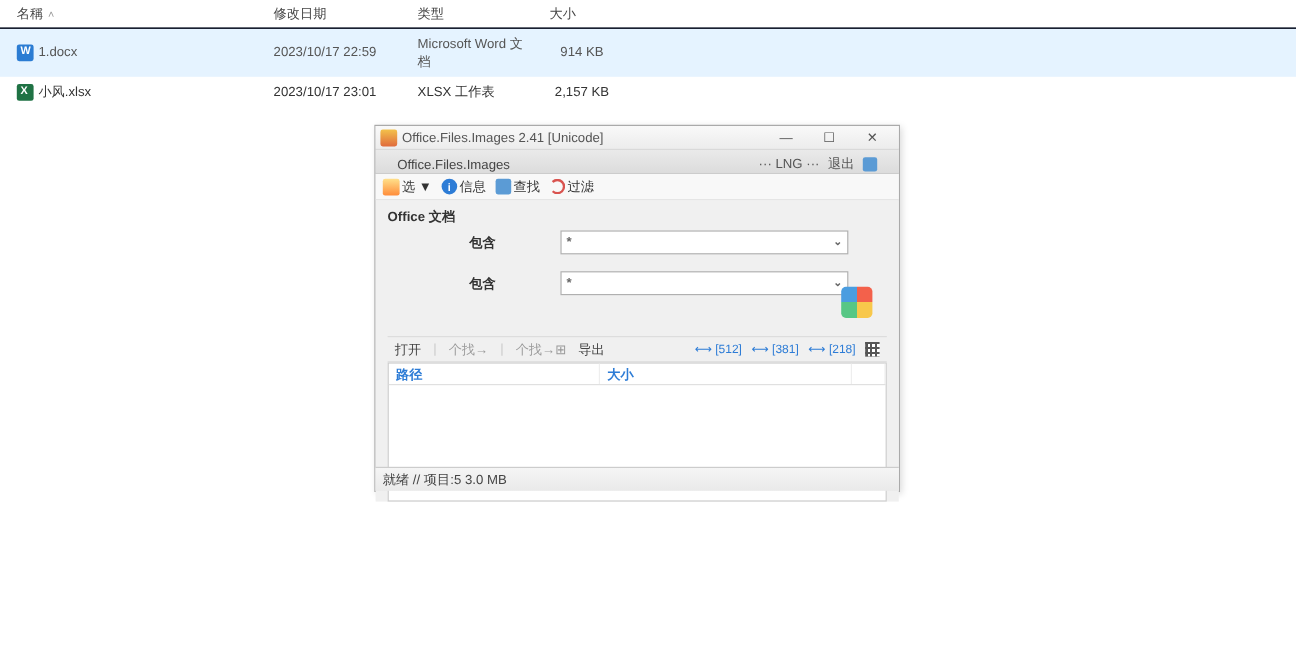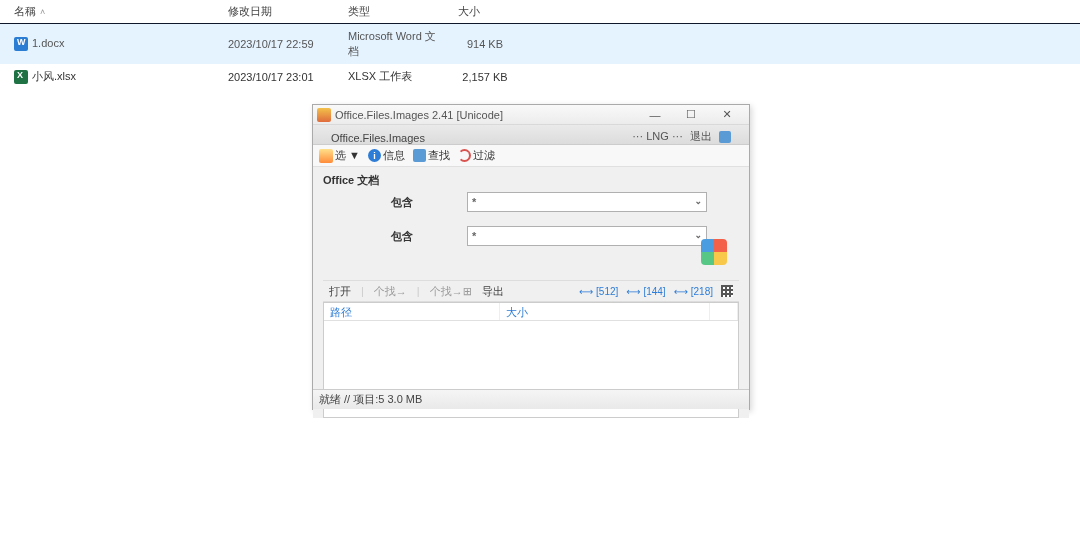--- a/index.html
+++ b/index.html
@@ -63,21 +63,21 @@
   .mid-toolbar .left { display: flex; gap: 10px; align-items: center; }
   .mid-toolbar .left span { cursor: pointer; }
   .mid-toolbar .sep { color: #ccc; }
   .mid-toolbar .right { display: flex; gap: 8px; align-items: center; color: #2d7cd6; }
   .mid-toolbar .right span { font-size: 10px; cursor: pointer; }
   .mid-toolbar .grid-icon { width: 12px; height: 12px; display: inline-block;
     background: repeating-linear-gradient(#555,#555 2px,transparent 2px,transparent 4px),
                 repeating-linear-gradient(90deg,#555,#555 2px,transparent 2px,transparent 4px);
     background-color: #fff; }
 
-  .list-area { height: 116px; border: 1px solid #ccc; background: #fff; margin-top: 0; }
+  .list-area { height: 116px; border: 1px solid #ccc; background: #fff; margin-top: 0; font-weight: bold; }
   .list-header { display: flex; height: 18px; border-bottom: 1px solid #e0e0e0; font-size: 11px; color: #2d7cd6; }
   .list-header div { padding: 2px 6px; border-right: 1px solid #eee; }
   .lh-name { flex: 0 0 176px; }
   .lh-size { flex: 0 0 210px; }
   .lh-last { flex: 1; }
 
   .statusbar { position: absolute; bottom: 0; left: 0; right: 0; height: 20px;
     background: linear-gradient(#f5f5f5,#e9e9e9); border-top: 1px solid #ccc;
     display: flex; align-items: center; font-size: 11px; color: #444; padding: 0 6px; justify-content: space-between; }
   .statusbar .globe { width: 12px; height: 12px; border-radius: 50%; background: radial-gradient(circle at 30% 30%, #a9d6ff, #2d7cd6); margin-right: 4px; display: inline-block; vertical-align: middle; }
@@ -182,21 +182,21 @@
       <div class="left">
         <span>打开</span>
         <span class="sep">|</span>
         <span style="opacity:.5">个找→</span>
         <span class="sep">|</span>
         <span style="opacity:.5">个找→⊞</span>
         <span>导出</span>
       </div>
       <div class="right">
         <span>⟷ [512]</span>
-        <span>⟷ [144]</span>
+        <span>⟷ [381]</span>
         <span>⟷ [218]</span>
         <span class="grid-icon"></span>
       </div>
     </div>
 
     <div class="list-area">
       <div class="list-header">
         <div class="lh-name">路径</div>
         <div class="lh-size">大小</div>
         <div class="lh-last"></div>

